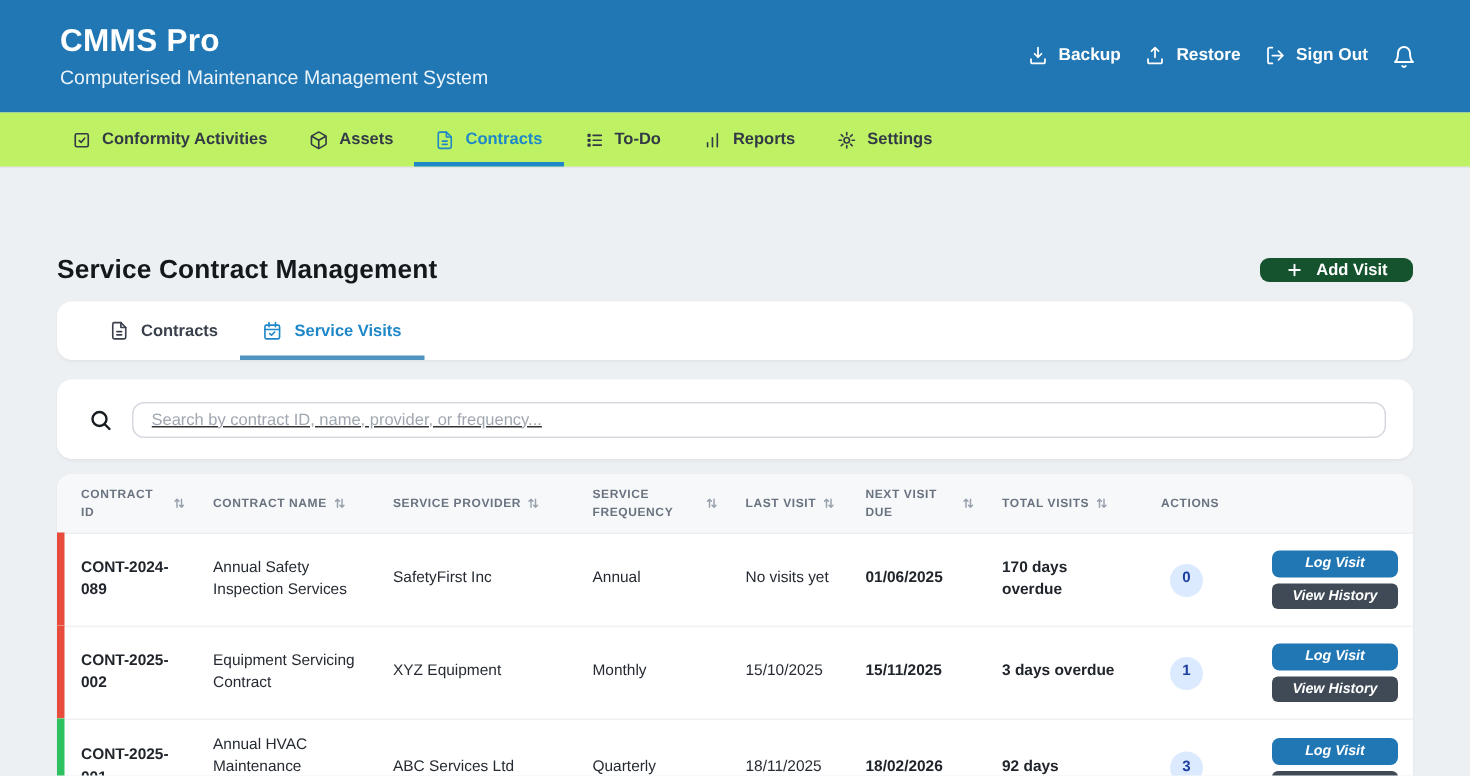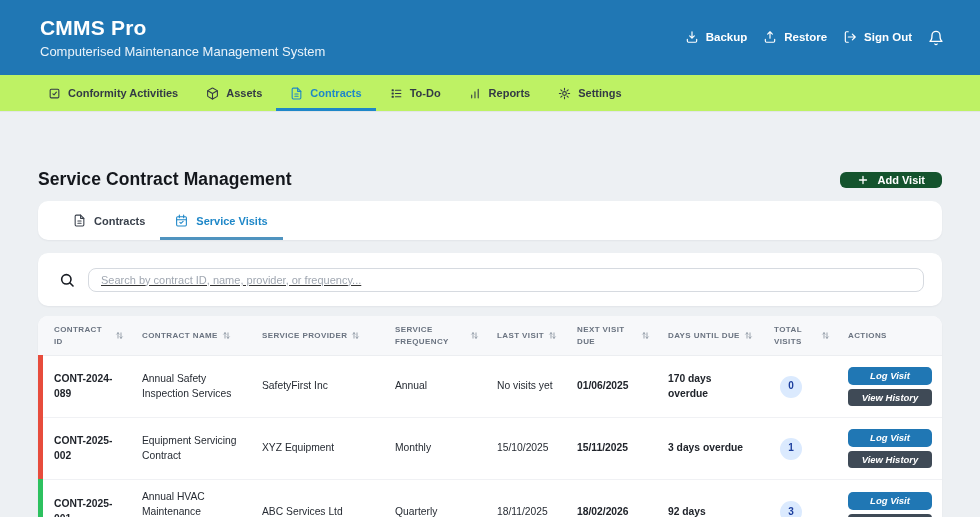--- a/index.html
+++ b/index.html
@@ -257,27 +257,20 @@
    </div>
         <div class="th">
      <span>Last Visit</span>
      <svg class="ico" viewBox="0 0 24 24" fill="none" stroke="currentColor" stroke-width="2.6" stroke-linecap="round" stroke-linejoin="round">
             <path d="M8 19V5m0 0L4.5 8.5M8 5l3.5 3.5"></path>
             <path d="M16 5v14m0 0l-3.5-3.5M16 19l3.5-3.5"></path>
           </svg>
    </div>
         <div class="th">
      <span>Next Visit Due</span>
-     <svg class="ico" viewBox="0 0 24 24" fill="none" stroke="currentColor" stroke-width="2.6" stroke-linecap="round" stroke-linejoin="round">
-            <path d="M8 19V5m0 0L4.5 8.5M8 5l3.5 3.5"></path>
-            <path d="M16 5v14m0 0l-3.5-3.5M16 19l3.5-3.5"></path>
-          </svg>
-   </div>
-        <div class="th">
-     <span>Days Until Due</span>
      <svg class="ico" viewBox="0 0 24 24" fill="none" stroke="currentColor" stroke-width="2.6" stroke-linecap="round" stroke-linejoin="round">
             <path d="M8 19V5m0 0L4.5 8.5M8 5l3.5 3.5"></path>
             <path d="M16 5v14m0 0l-3.5-3.5M16 19l3.5-3.5"></path>
           </svg>
    </div>
         <div class="th">
      <span>Total Visits</span>
      <svg class="ico" viewBox="0 0 24 24" fill="none" stroke="currentColor" stroke-width="2.6" stroke-linecap="round" stroke-linejoin="round">
             <path d="M8 19V5m0 0L4.5 8.5M8 5l3.5 3.5"></path>
             <path d="M16 5v14m0 0l-3.5-3.5M16 19l3.5-3.5"></path>

